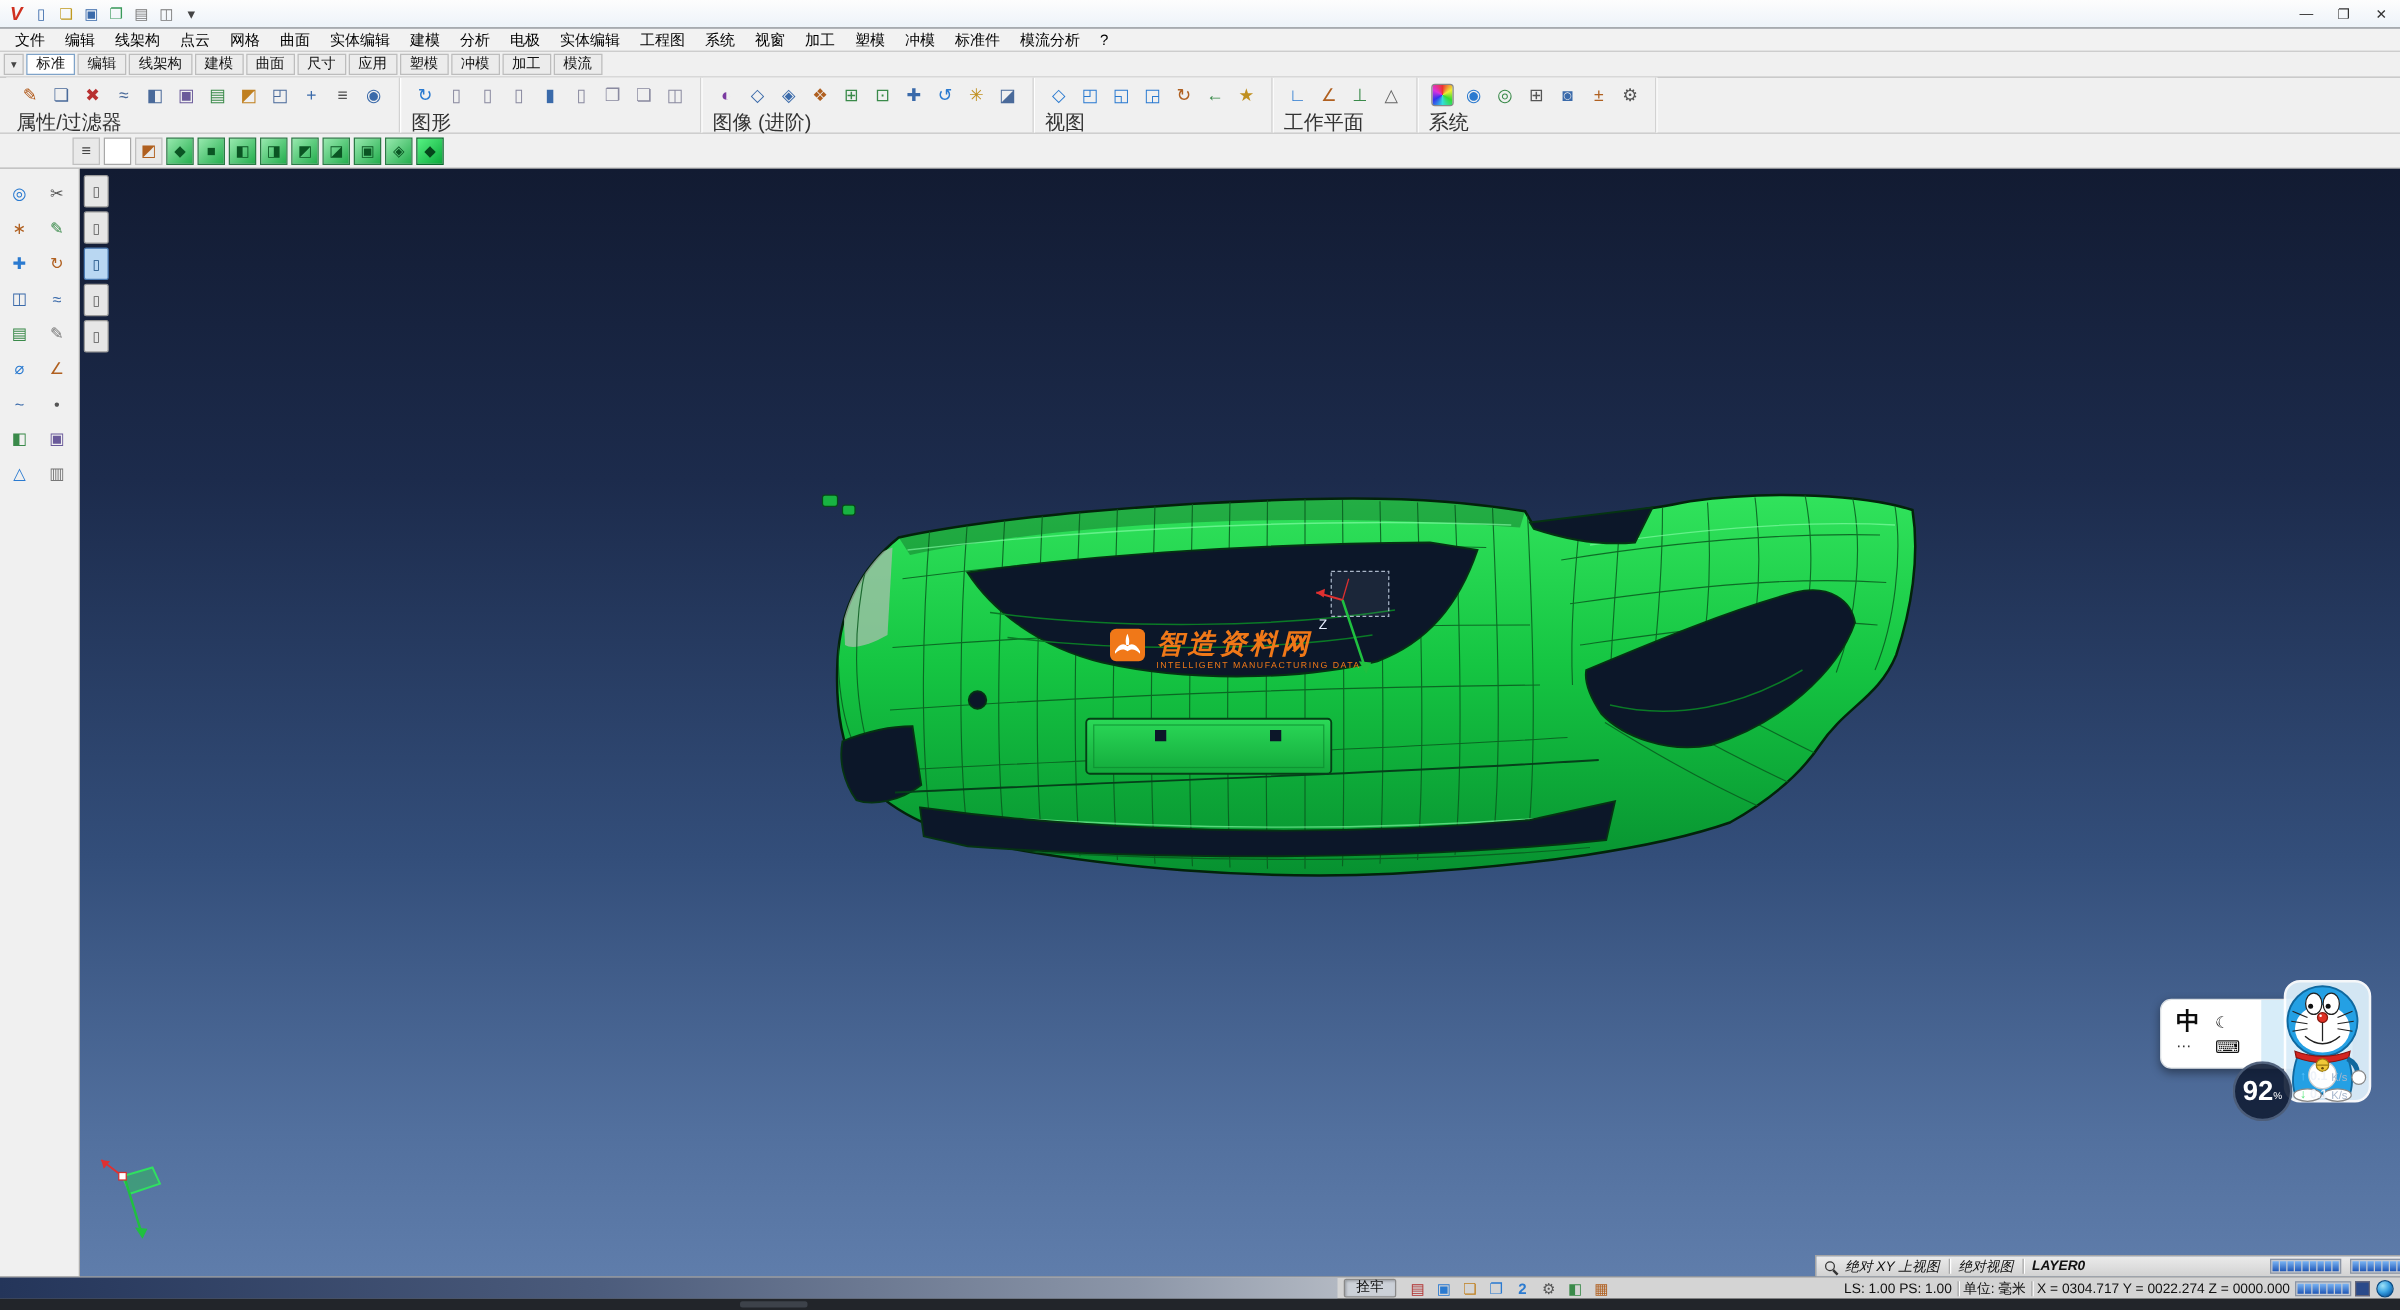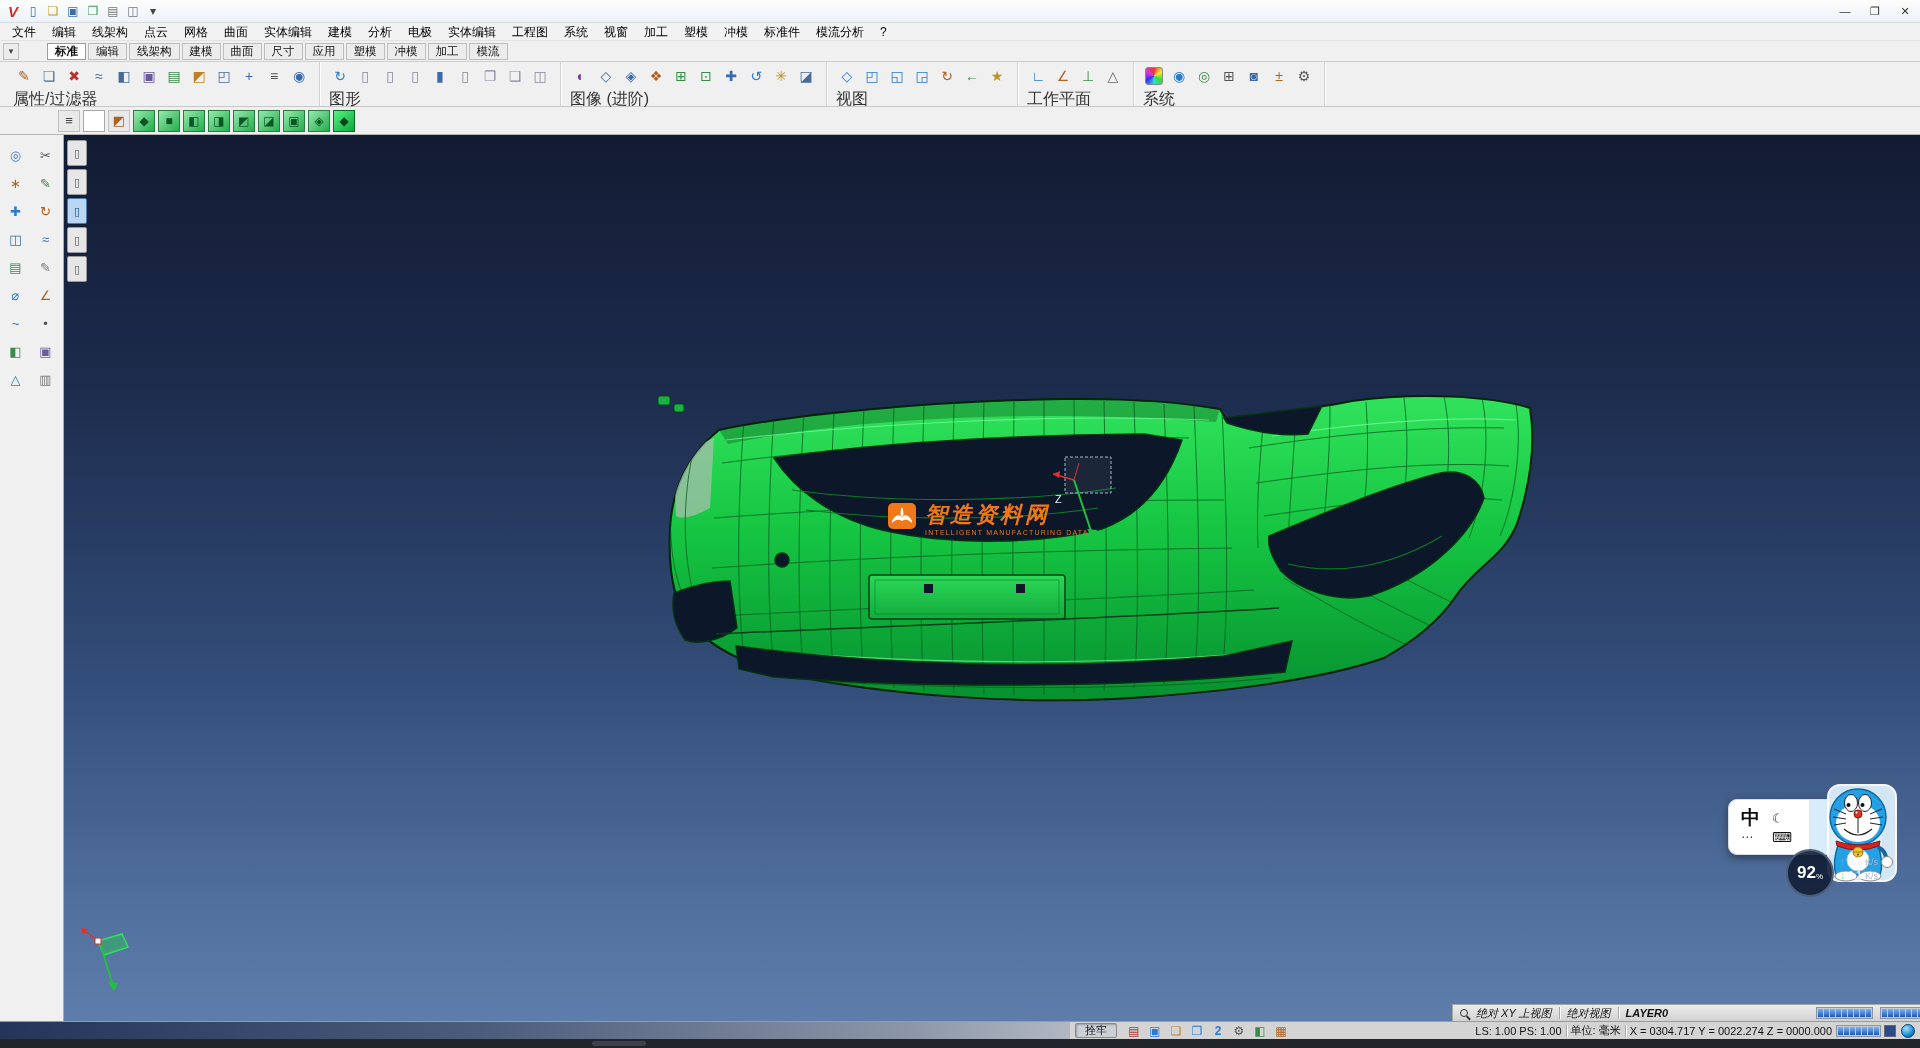--- a/index.html
+++ b/index.html
@@ -16,21 +16,21 @@
   .wc{width:30px;height:22px;display:flex;align-items:center;justify-content:center;font-size:11px;color:#333;}
 
   
   .menubar{height:18px;background:#f2f2f2;border-bottom:1px solid #e2e2e2;display:flex;align-items:center;padding-left:4px;}
   .menu-item{padding:0 8px;height:18px;line-height:18px;font-size:12px;color:#000000;}
 
   
   .tabrow{height:21px;background:#f0f0f0;border-bottom:1px solid #cfcfcf;display:flex;align-items:center;gap:2px;padding-left:3px;}
   .tab-caret{width:16px;height:17px;line-height:15px;text-align:center;font-size:9px;color:#444;border:1px solid #bdbdbd;background:#ececec;}
   .tab{padding:0 7px;height:17px;line-height:15px;font-size:11.5px;border:1px solid #bdbdbd;background:#ececec;color:#111;}
-  .tab.active{background:#fff;border-color:#7fa3c8;font-weight:bold;margin-left:26px;}
+  .tab.active{background:#fff;border-color:#7fa3c8;font-weight:normal;}
 
   
   .toolbar{height:45px;background:#f0f0f0;border-bottom:1px solid #c8c8c8;display:flex;padding-left:4px;}
   .tb-group{display:flex;flex-direction:column;justify-content:space-between;padding:3px 9px 1px;border-right:1px solid #d2d2d2;box-shadow:1px 0 0 #ffffff;}
   .tb-icons{display:flex;gap:3px;align-items:center;}
   .tbi{width:22px;height:22px;display:flex;align-items:center;justify-content:center;font-size:14px;border-radius:2px;background:#f0f0f0;}
   .tbi.rainbow{width:18px;height:18px;margin:2px;border-radius:3px;background:conic-gradient(#e33,#ee3,#3d3,#3dd,#33e,#d3d,#e33);border:1px solid #888;}
   .tb-label{font-size:16px;color:#333;line-height:12px;white-space:nowrap;}
 
   
@@ -67,21 +67,21 @@
   
   .ime-card{position:absolute;left:1664px;top:664px;width:154px;height:56px;background:#fff;border:1px solid #d8dde2;border-radius:9px;box-shadow:0 3px 8px rgba(0,0,0,.4);z-index:5;}
   .ime-right-bg{position:absolute;right:0;top:0;width:72px;height:100%;background:#d8edf9;border-radius:0 8px 8px 0;}
   .ime-grid{position:absolute;left:12px;top:7px;display:grid;grid-template-columns:auto auto;gap:1px 12px;align-items:center;}
   .ime-lang{font-size:19px;font-weight:bold;color:#0d0d0d;line-height:22px;}
   .ime-moon{font-size:13px;color:#111;}
   .ime-dots{font-size:12px;color:#333;line-height:12px;}
   .ime-kbd{font-size:14px;color:#111;line-height:14px;}
   .doraemon{position:absolute;left:1744px;top:648px;z-index:6;}
   .badge{position:absolute;left:1722px;top:714px;width:48px;height:48px;border-radius:50%;background:rgba(17,29,53,.9);border:2px solid rgba(130,150,180,.5);display:flex;align-items:center;justify-content:center;color:#fff;z-index:7;}
-  .badge .pct{font-size:17px;font-weight:bold;}
+  .badge .pct{font-size:22px;font-weight:bold;}
   .badge .pctu{font-size:8px;margin-top:7px;}
   .speeds{position:absolute;left:1776px;top:721px;display:flex;flex-direction:column;gap:3px;z-index:7;}
   .speed-row{display:flex;align-items:center;gap:3px;font-size:10px;color:#eef3fa;font-weight:bold;}
   .arrow-up{color:#5ac4ff;font-weight:normal;}
   .arrow-down{color:#5ce87e;font-weight:normal;}
   .speed-unit{color:#a6b6cc;font-size:9px;font-weight:normal;}
 
   
   .status-upper{position:absolute;left:1452px;top:1004px;width:492px;height:17px;z-index:9;background:linear-gradient(#ebebeb,#d2d2d2);border-top:1px solid #a5a5a5;border-left:1px solid #a5a5a5;display:flex;align-items:center;gap:7px;padding:0 7px;font-size:11px;color:#111;font-style:italic;}
   .mag{width:8px;height:8px;border:1.5px solid #333;border-radius:50%;position:relative;margin-right:1px;flex:0 0 auto;}

